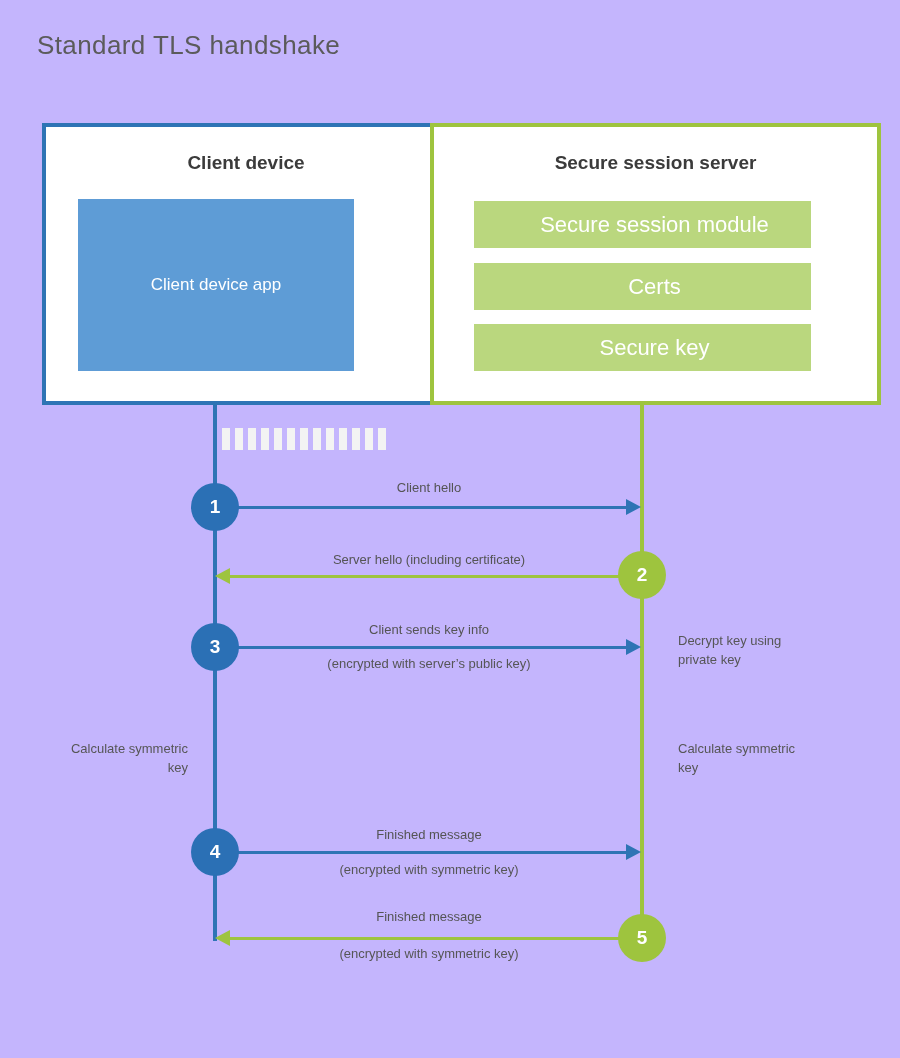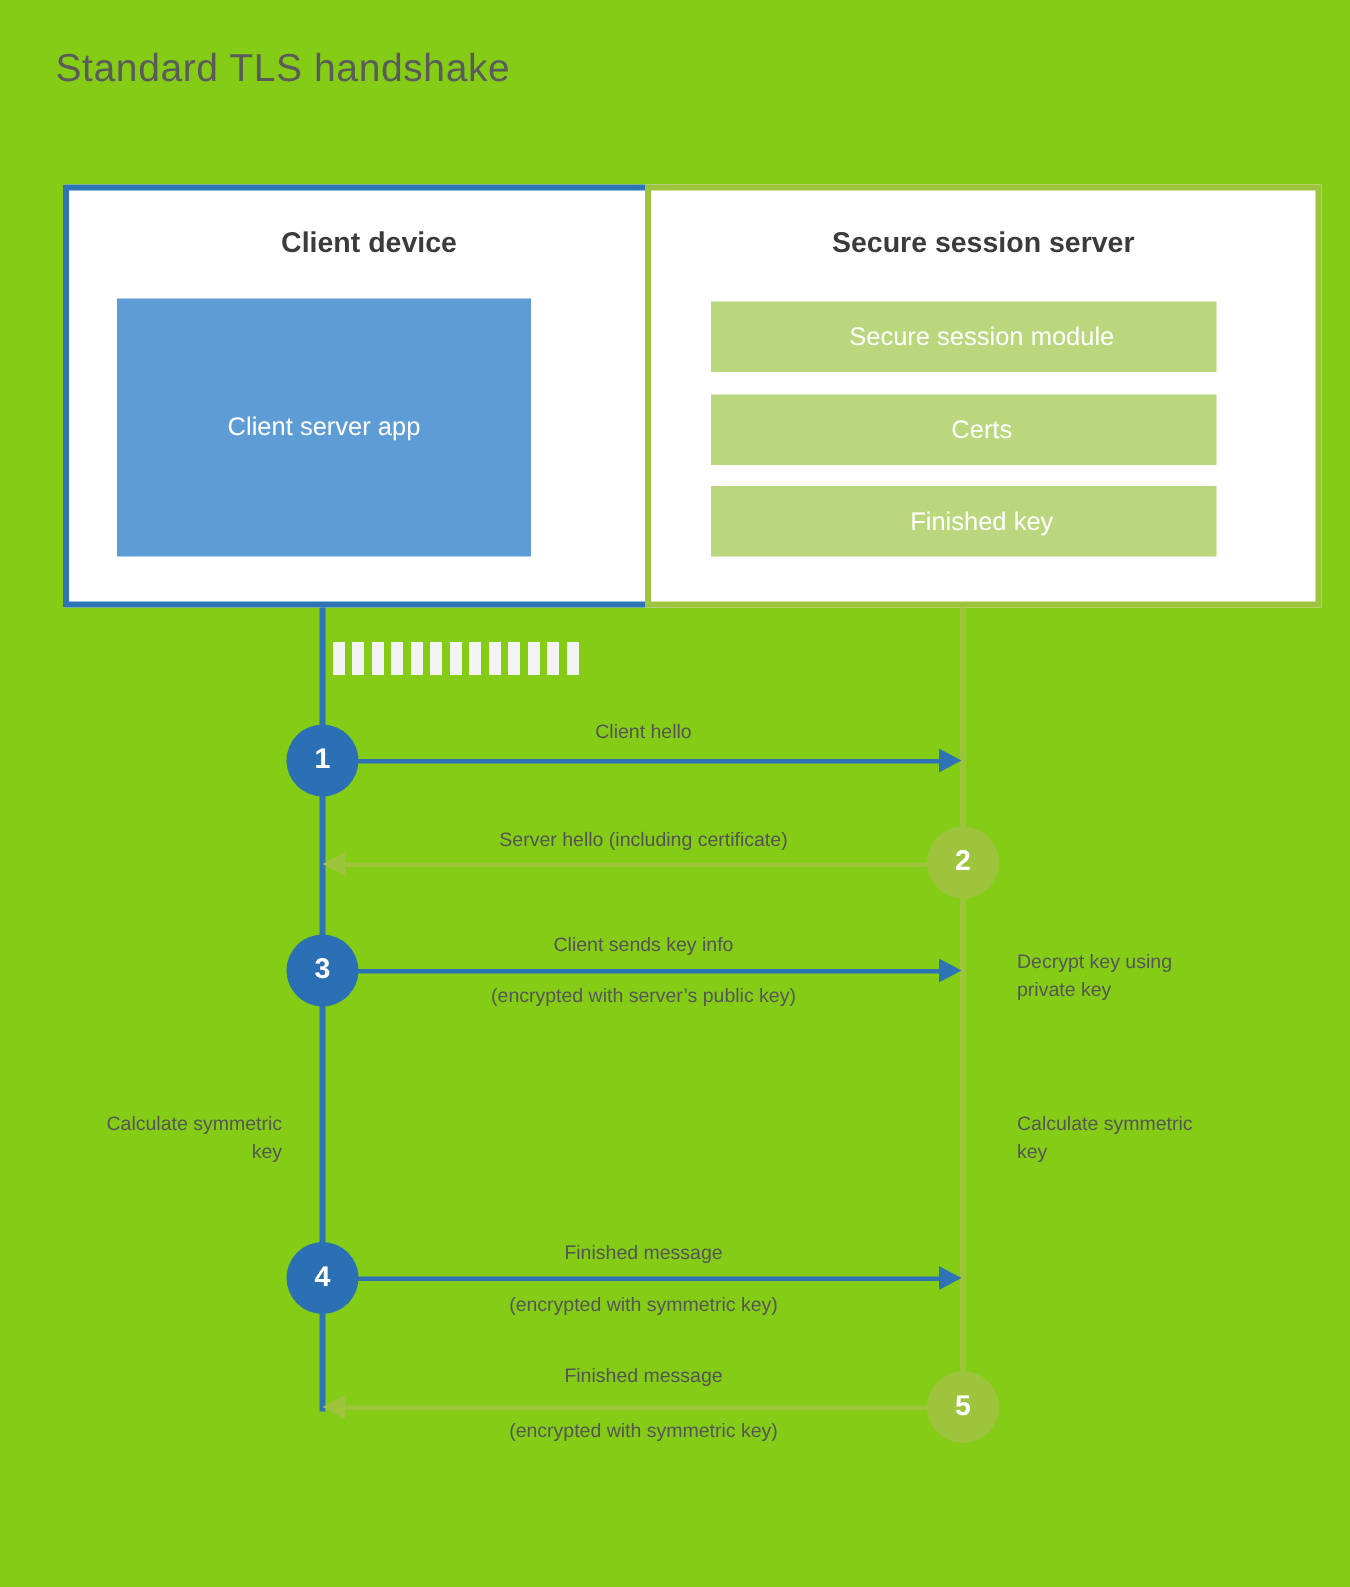--- a/index.html
+++ b/index.html
@@ -1,33 +1,33 @@
 <!DOCTYPE html>
 <html><head>
 <meta charset="utf-8">
 <style>
   * { margin:0; padding:0; box-sizing:border-box; }
   body { background:#ffffff; font-family:"Liberation Sans","DejaVu Sans",sans-serif; }
-  .canvas { position:relative; width:900px; height:1058px; background:#84cc16; overflow:hidden;text-decoration:underline; }
+  .canvas { position:relative; width:900px; height:1058px; background:#c4b5fd; overflow:hidden;text-decoration:underline; }
 
   .page-title { position:absolute; left:37px; top:30px; font-size:26px; font-weight:300;
                 color:#5b5b5b; letter-spacing:0.4px; }
 
   
   .entity-box { position:absolute; top:123px; height:282px; background:#ffffff; }
   .entity-box.blue  { left:42px;  width:408px; border:4px solid #2e74b5; }
   .entity-box.green { left:430px; width:451px; border:4px solid #9ec43e; }
   .entity-title { position:absolute; left:0; right:0; top:25px; text-align:center;
                   font-size:19px; font-weight:bold; color:#3b3b3b; }
   .client-app { position:absolute; left:32px; top:72px; width:276px; height:172px;
                 background:#5e9cd6; color:#ffffff; font-size:17px; line-height:1.55;
                 display:flex; align-items:center; justify-content:center; text-align:center; }
   .client-app span { display:block; max-width:165px; }
   .server-bar { position:absolute; left:40px; width:337px; height:47px; background:#bad77e;
-                color:#ffffff; font-size:17px; display:flex; align-items:center;
+                color:#ffffff; font-size:22px; display:flex; align-items:center;
                 justify-content:center; text-align:center;padding-left:24px; }
   .server-bar.b1 { top:74px; } .server-bar.b2 { top:136px;text-align:right; } .server-bar.b3 { top:197px; }
 
   
   .lifeline { position:absolute; width:4px; z-index:1; }
   .lifeline.blue  { left:213px; top:405px; height:536px; background:#2e74b5; }
   .lifeline.green { left:640px; top:405px; height:533px; background:#9ec43e; }
 
   
   .watermark { position:absolute; left:222px; top:428px; width:165px; height:22px;
@@ -68,29 +68,29 @@
 
 <div class="canvas">
 
   <div class="page-title">Standard TLS handshake</div>
 
   <div class="watermark"></div>
 
   <div class="entity-box blue">
     <div class="entity-title">Client device</div>
     <div class="client-app">
-      <span>Client server app</span>
+      <span>Client device app</span>
     </div>
   </div>
 
   <div class="entity-box green">
     <div class="entity-title">Secure session server</div>
     <div class="server-bar b1">Secure session module</div>
     <div class="server-bar b2">Certs</div>
-    <div class="server-bar b3">Finished key</div>
+    <div class="server-bar b3">Secure key</div>
   </div>
 
   <div class="lifeline blue"></div>
   <div class="lifeline green"></div>
 
   <div class="step-circle blue c1">1</div>
   <div class="msg-label" style="top:478px;">Client hello</div>
   <div class="arrow-line blue" style="left:237px; top:506px; width:390px;"></div>
   <div class="arrow-head right blue" style="left:626px; top:499px;"></div>
 

